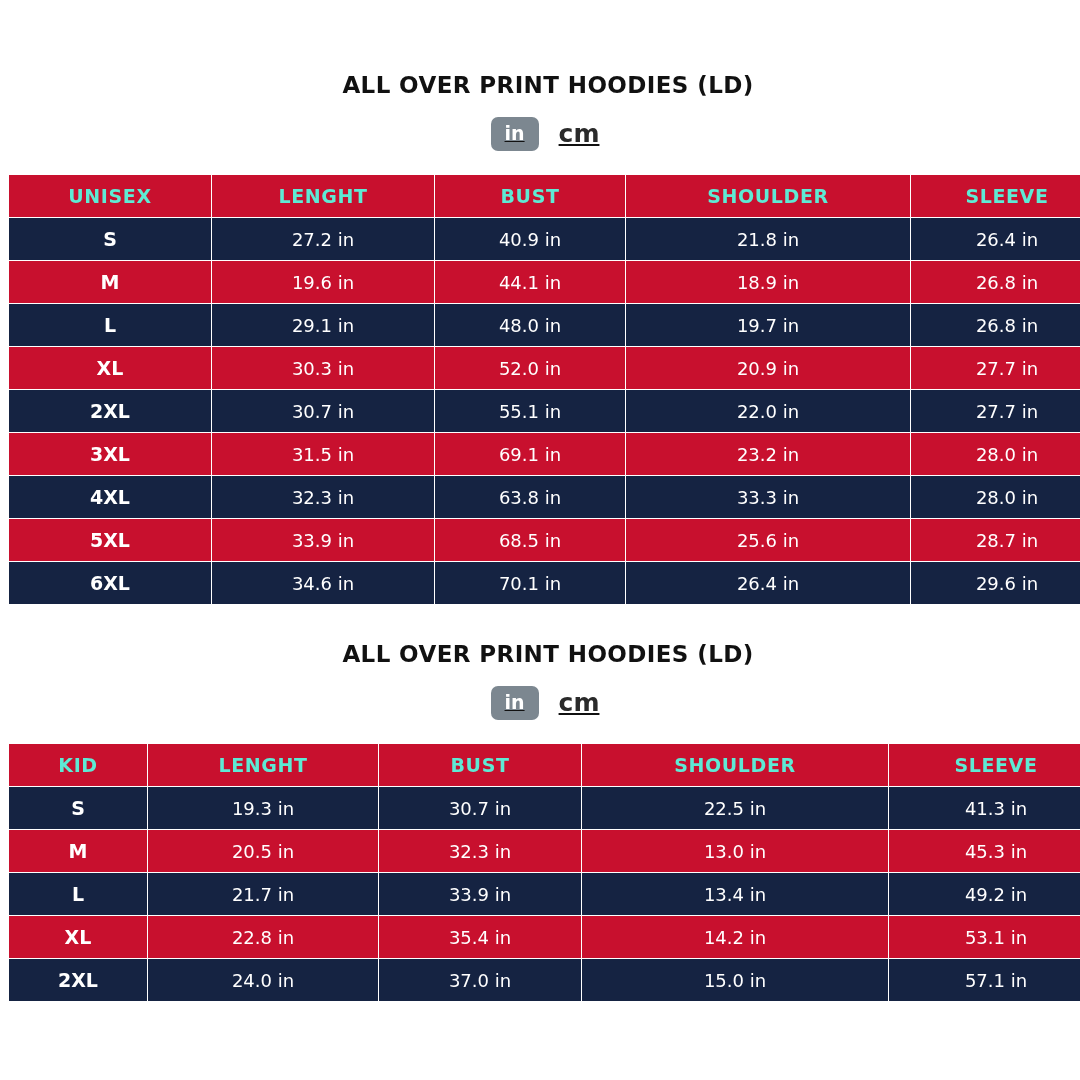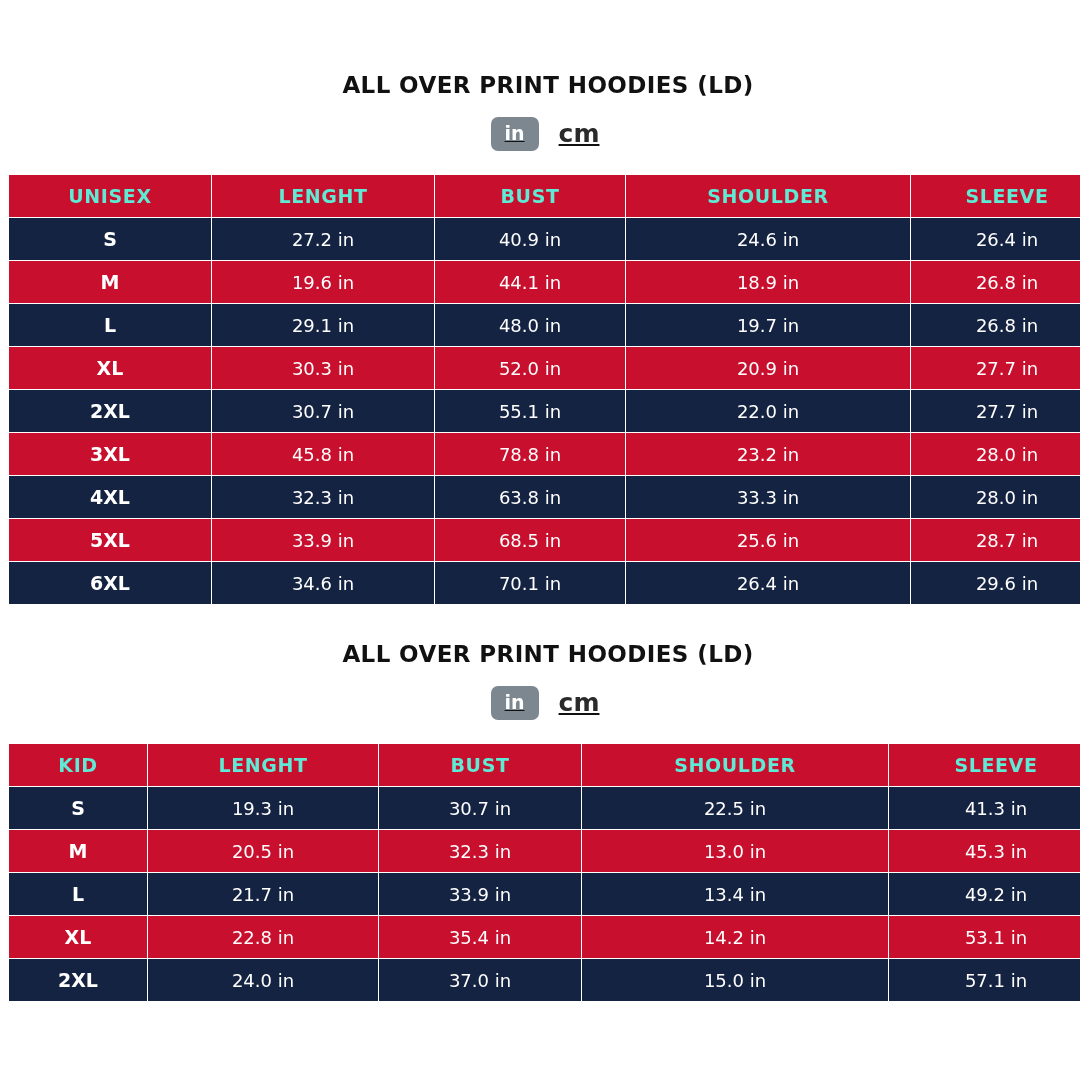--- a/index.html
+++ b/index.html
@@ -140,21 +140,21 @@
           <th class="c2">BUST</th>
           <th class="c3">SHOULDER</th>
           <th class="c4">SLEEVE</th>
         </tr>
       </thead>
       <tbody>
         <tr class="row-navy">
           <td class="size-cell">S</td>
           <td>27.2 in</td>
           <td>40.9 in</td>
-          <td>24.6 in</td>
+          <td>21.8 in</td>
           <td>26.4 in</td>
         </tr>
         <tr class="row-red">
           <td class="size-cell">M</td>
           <td>19.6 in</td>
           <td>44.1 in</td>
           <td>18.9 in</td>
           <td>26.8 in</td>
         </tr>
         <tr class="row-navy">
@@ -173,22 +173,22 @@
         </tr>
         <tr class="row-navy">
           <td class="size-cell">2XL</td>
           <td>30.7 in</td>
           <td>55.1 in</td>
           <td>22.0 in</td>
           <td>27.7 in</td>
         </tr>
         <tr class="row-red">
           <td class="size-cell">3XL</td>
-          <td>45.8 in</td>
-          <td>78.8 in</td>
+          <td>31.5 in</td>
+          <td>69.1 in</td>
           <td>23.2 in</td>
           <td>28.0 in</td>
         </tr>
         <tr class="row-navy">
           <td class="size-cell">4XL</td>
           <td>32.3 in</td>
           <td>63.8 in</td>
           <td>33.3 in</td>
           <td>28.0 in</td>
         </tr>

